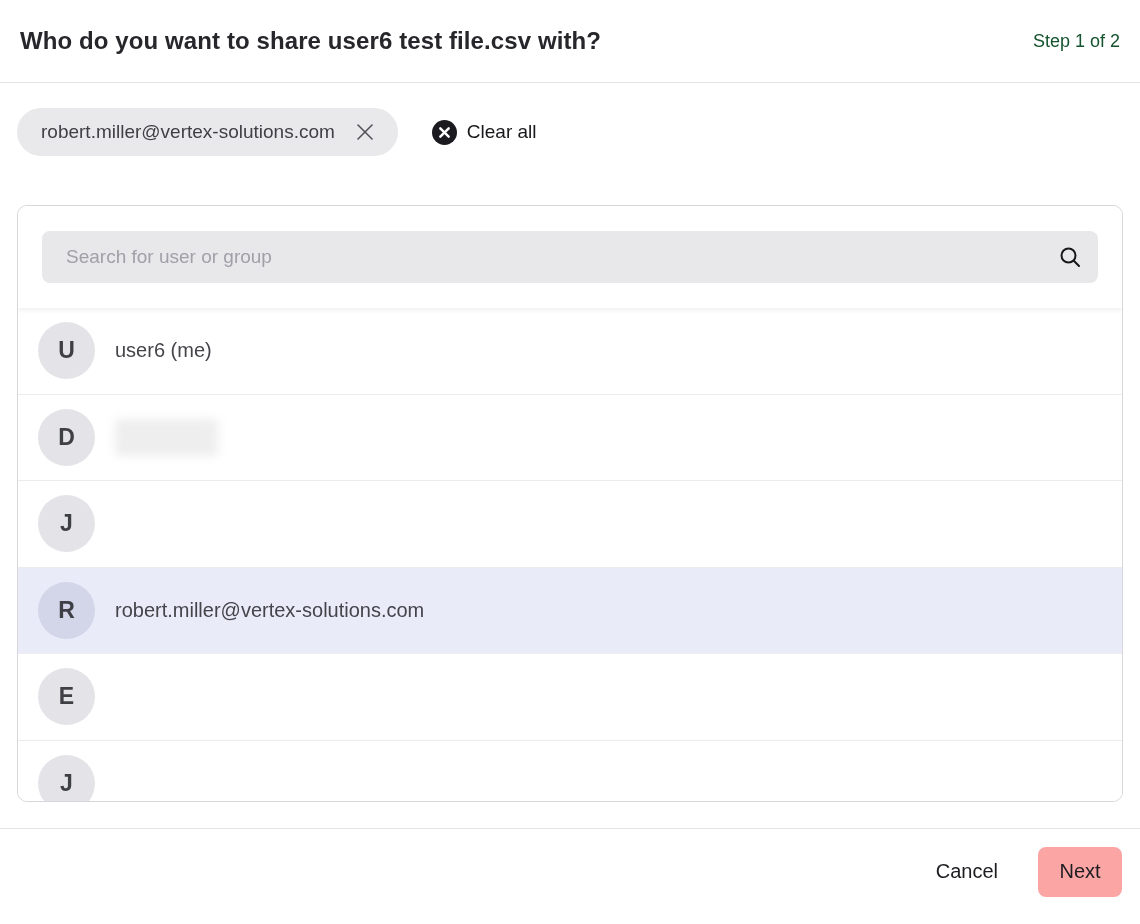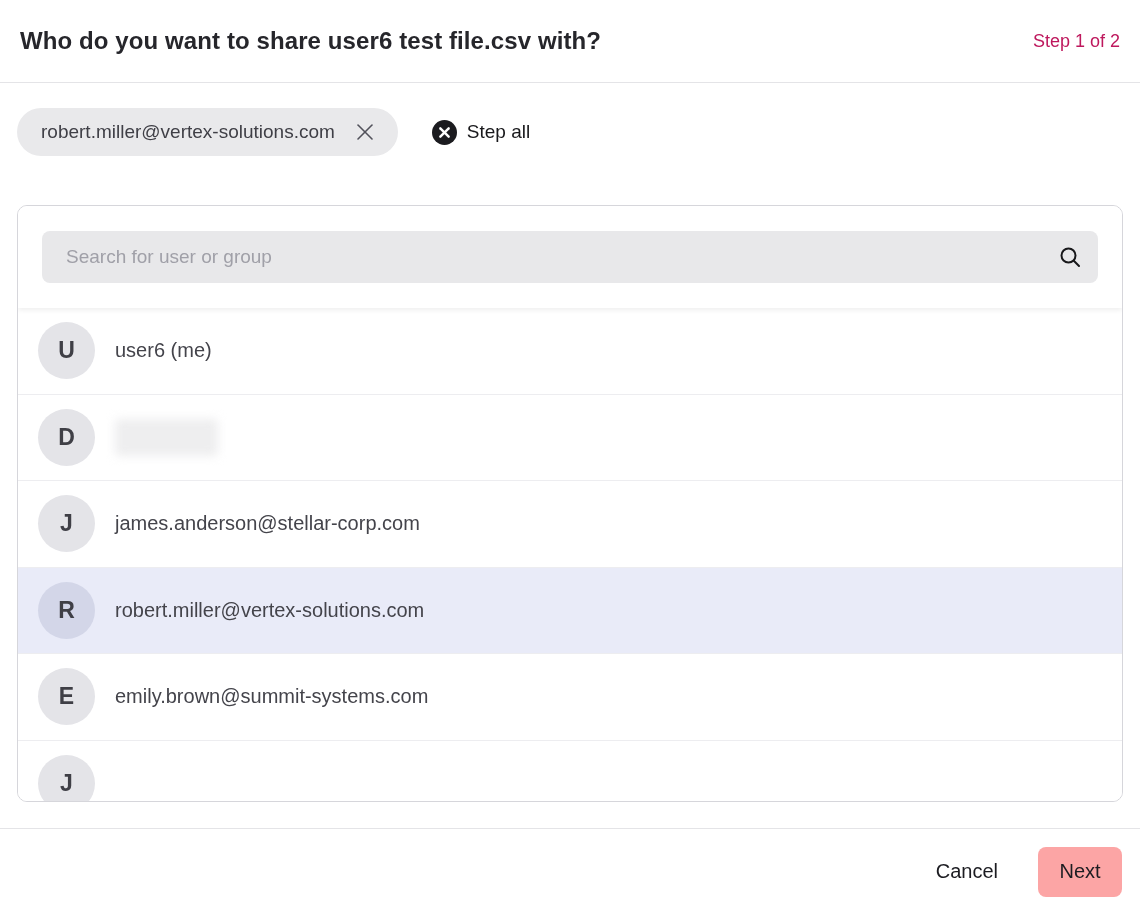--- a/index.html
+++ b/index.html
@@ -6,21 +6,21 @@
   html, body { width: 1140px; height: 924px; background: #ffffff; overflow: hidden; }
   body { font-family: "Liberation Sans", "DejaVu Sans", sans-serif; color: #26262b; }
 
   
   .dialog-header {
     display: flex; align-items: center; justify-content: space-between;
     height: 83px; padding: 0 20px 0 20px;
     border-bottom: 1px solid #e4e4e7;
   }
   .dialog-title { font-size: 24px; font-weight: bold; color: #26262b; letter-spacing: .1px; text-align: center; }
-  .step-indicator { font-size: 18px; color: #be185d; padding-right: 0; }
+  .step-indicator { font-size: 18px; color: #14532d; padding-right: 0; }
 
   
   .chips-row {
     display: flex; align-items: center;
     padding: 25px 18px 0 17px; gap: 34px;
   }
   .chip {
     display: inline-flex; align-items: center; gap: 18px;
     background: #e9e9eb; border-radius: 24px;
     height: 48px; padding: 0 21px 0 24px;
@@ -130,21 +130,21 @@
       </svg>
     </span>
   </span>
   <button class="clear-all">
     <span class="clear-all-icon">
       <svg width="13" height="13" viewBox="0 0 14 14" fill="none" stroke="currentColor" stroke-width="2.6" stroke-linecap="round">
         <line x1="2.5" y1="2.5" x2="11.5" y2="11.5"></line>
           <line x1="11.5" y1="2.5" x2="2.5" y2="11.5"></line>
       </svg>
     </span>
-    <span>Step all</span>
+    <span>Clear all</span>
   </button>
 </div>
 
 <div class="picker-panel">
   <div class="search-area">
     <div class="search-box">
       <input class="search-input" type="text" placeholder="Search for user or group" style="">
       <span class="search-icon">
         <svg width="24" height="24" viewBox="0 0 24 24" fill="none" stroke="currentColor" stroke-width="2" stroke-linecap="round">
           <circle cx="10.5" cy="10.5" r="7"></circle>
@@ -160,31 +160,29 @@
     <span class="user-label">user6 (me)</span>
 
   </div>
       <div class="user-row">
     <span class="avatar">D</span>
 
     <span class="redacted-name"></span>
   </div>
       <div class="user-row">
     <span class="avatar">J</span>
-    <span class="user-label">james.anderson@stellar-corp.com</span>
 
   </div>
       <div class="user-row selected">
     <span class="avatar">R</span>
     <span class="user-label">robert.miller@vertex-solutions.com</span>
 
   </div>
       <div class="user-row">
     <span class="avatar">E</span>
-    <span class="user-label">emily.brown@summit-systems.com</span>
 
   </div>
       <div class="user-row">
     <span class="avatar">J</span>
 
   </div>
     </div>
 </div>
 
 <div class="footer-divider"></div>

